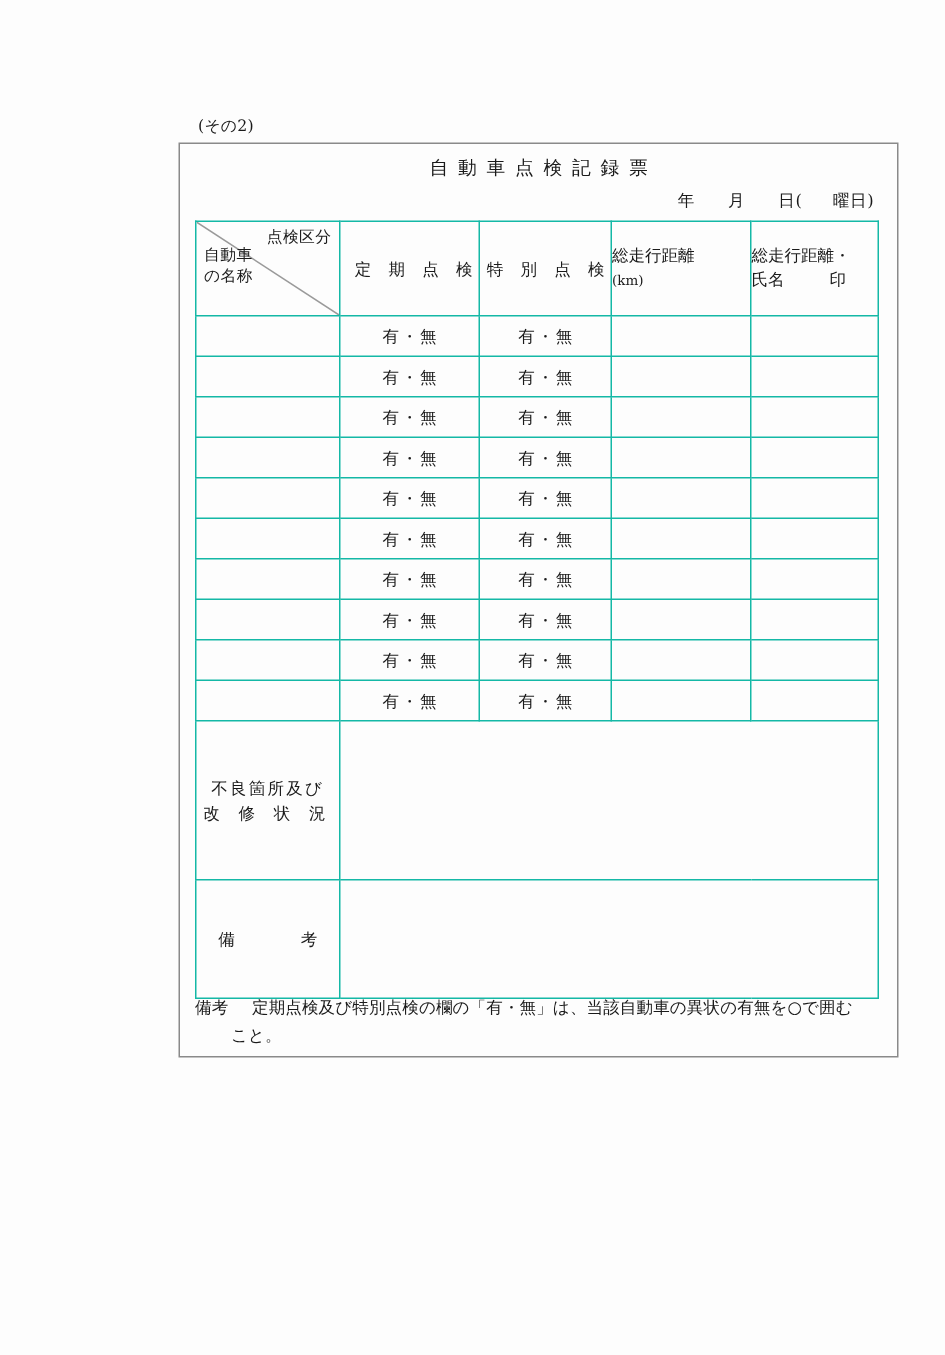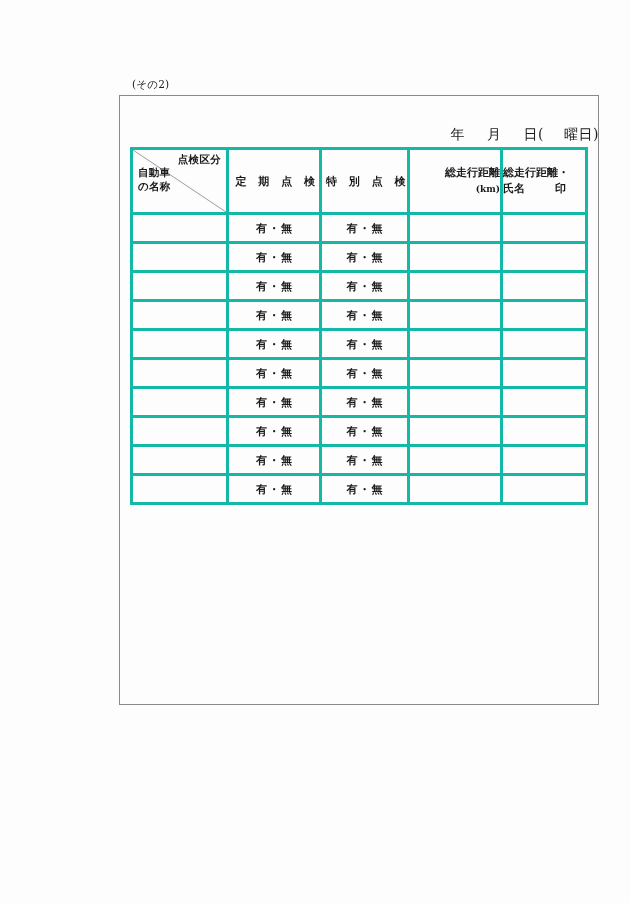--- a/index.html
+++ b/index.html
@@ -62,43 +62,43 @@
     top: 6px;
     width: 480px;
     text-align: center;
     font-size: 12.5px;
     letter-spacing: 6.5px;
     text-indent: 6.5px;
     white-space: nowrap;
   }
   .date-line {
     position: absolute;
-    right: 0;
+    right: 16px;
     top: 28px;
-    font-size: 14px;
+    font-size: 11px;
     letter-spacing: 0.5px;
     white-space: nowrap;
   }
   .date-line .gap-a { display: inline-block; width: 22px; }
   .date-line .gap-b { display: inline-block; width: 22px; }
   .date-line .gap-c { display: inline-block; width: 20px; }
 
   
   .grid {
     position: absolute;
     left: 86px;
     top: 147px;
     width: 455px;
     border-collapse: collapse;
     table-layout: fixed;
   }
   .grid td, .grid th {
-    border: 3px solid #14b8a6;
+    border: 1px solid #14b8a6;
     padding: 0;
-    font-weight: bold;
+    font-weight: normal;
     font-size: 11px;
     vertical-align: middle;
     background: transparent;
   }
 
   
   .col-name  { width: 96px; }
   .col-reg   { width: 93px; }
   .col-spec  { width: 88px; }
   .col-dist  { width: 93px; }
@@ -139,21 +139,21 @@
   }
 
   .hdr-center {
     text-align: right;
     font-size: 11.5px;
     letter-spacing: 4px;
     text-indent: 4px;
     white-space: nowrap;
   }
   .hdr-dist {
-    text-align: right;
+    text-align: left;
     padding-right: 7px;
     font-size: 11px;
     line-height: 16px;
     white-space: nowrap;
   }
   .hdr-dist .km-unit { font-size: 9px; }
   .hdr-insp {
     text-align: left;
     padding-left: 6px;
     font-size: 10.5px;
@@ -211,20 +211,21 @@
 </head>
 <body>
 
 <div class="page">
 
   <div class="sheet-label">(その2)</div>
 
   <div class="outer-frame"></div>
 
   <div class="title-block">
+    <div class="form-title">自動車点検記録票</div>
     <div class="date-line">
       <span>年</span><span class="gap-a"></span><span>月</span><span class="gap-b"></span><span>日(</span><span class="gap-c"></span><span>曜日)</span>
     </div>
   </div>
 
   <table class="grid">
     <colgroup>
       <col class="col-name">
       <col class="col-reg">
       <col class="col-spec">
@@ -320,18 +321,35 @@
         <td></td>
       </tr>
       <tr class="data-row">
         <td></td>
         <td class="yesno">有・無</td>
         <td class="yesno">有・無</td>
         <td></td>
         <td></td>
       </tr>
 
-
+      <tr class="defect-row">
+        <td class="section-label">
+          <span class="label-l1">不良箇所及び</span><br>
+          <span class="label-l2">改 修 状 況</span>
+        </td>
+        <td colspan="4"></td>
+      </tr>
+
+      <tr class="remark-row">
+        <td class="section-label label-spread">
+          <span>備</span><span class="bi-gap"></span><span>考</span>
+        </td>
+        <td colspan="4"></td>
+      </tr>
     </tbody>
   </table>
 
+  <div class="footer-note">
+    <span class="fn-head">備考</span><span>定期点検及び特別点検の欄の「有・無」は、当該自動車の異状の有無を○で囲む</span>
+    <span class="fn-second">こと。</span>
+  </div>
 
 </div>
 
 </body></html>

